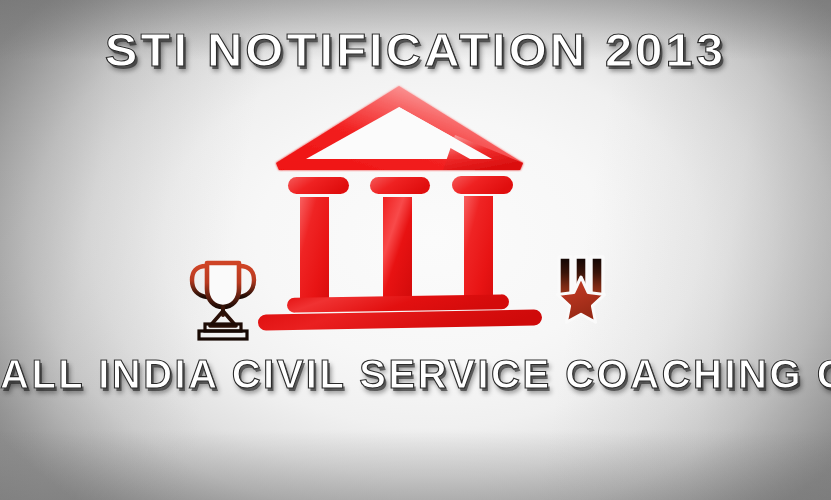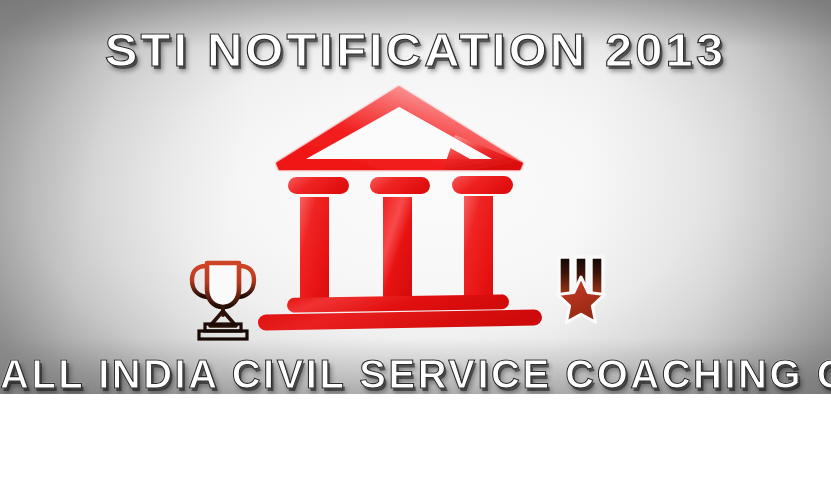--- a/index.html
+++ b/index.html
@@ -3,21 +3,21 @@
 <meta charset="utf-8">
 <style>
   html, body {
     margin: 0;
     padding: 0;
     background: #ffffff;
   }
   #poster {
     position: relative;
     width: 831px;
-    height: 394px;
+    height: 500px;
     overflow: hidden;
     font-family: "Liberation Sans", sans-serif;
     background: #e5e5e5;
   }
 
   
   .bg-base {
     position: absolute;
     inset: 0;
     background:

